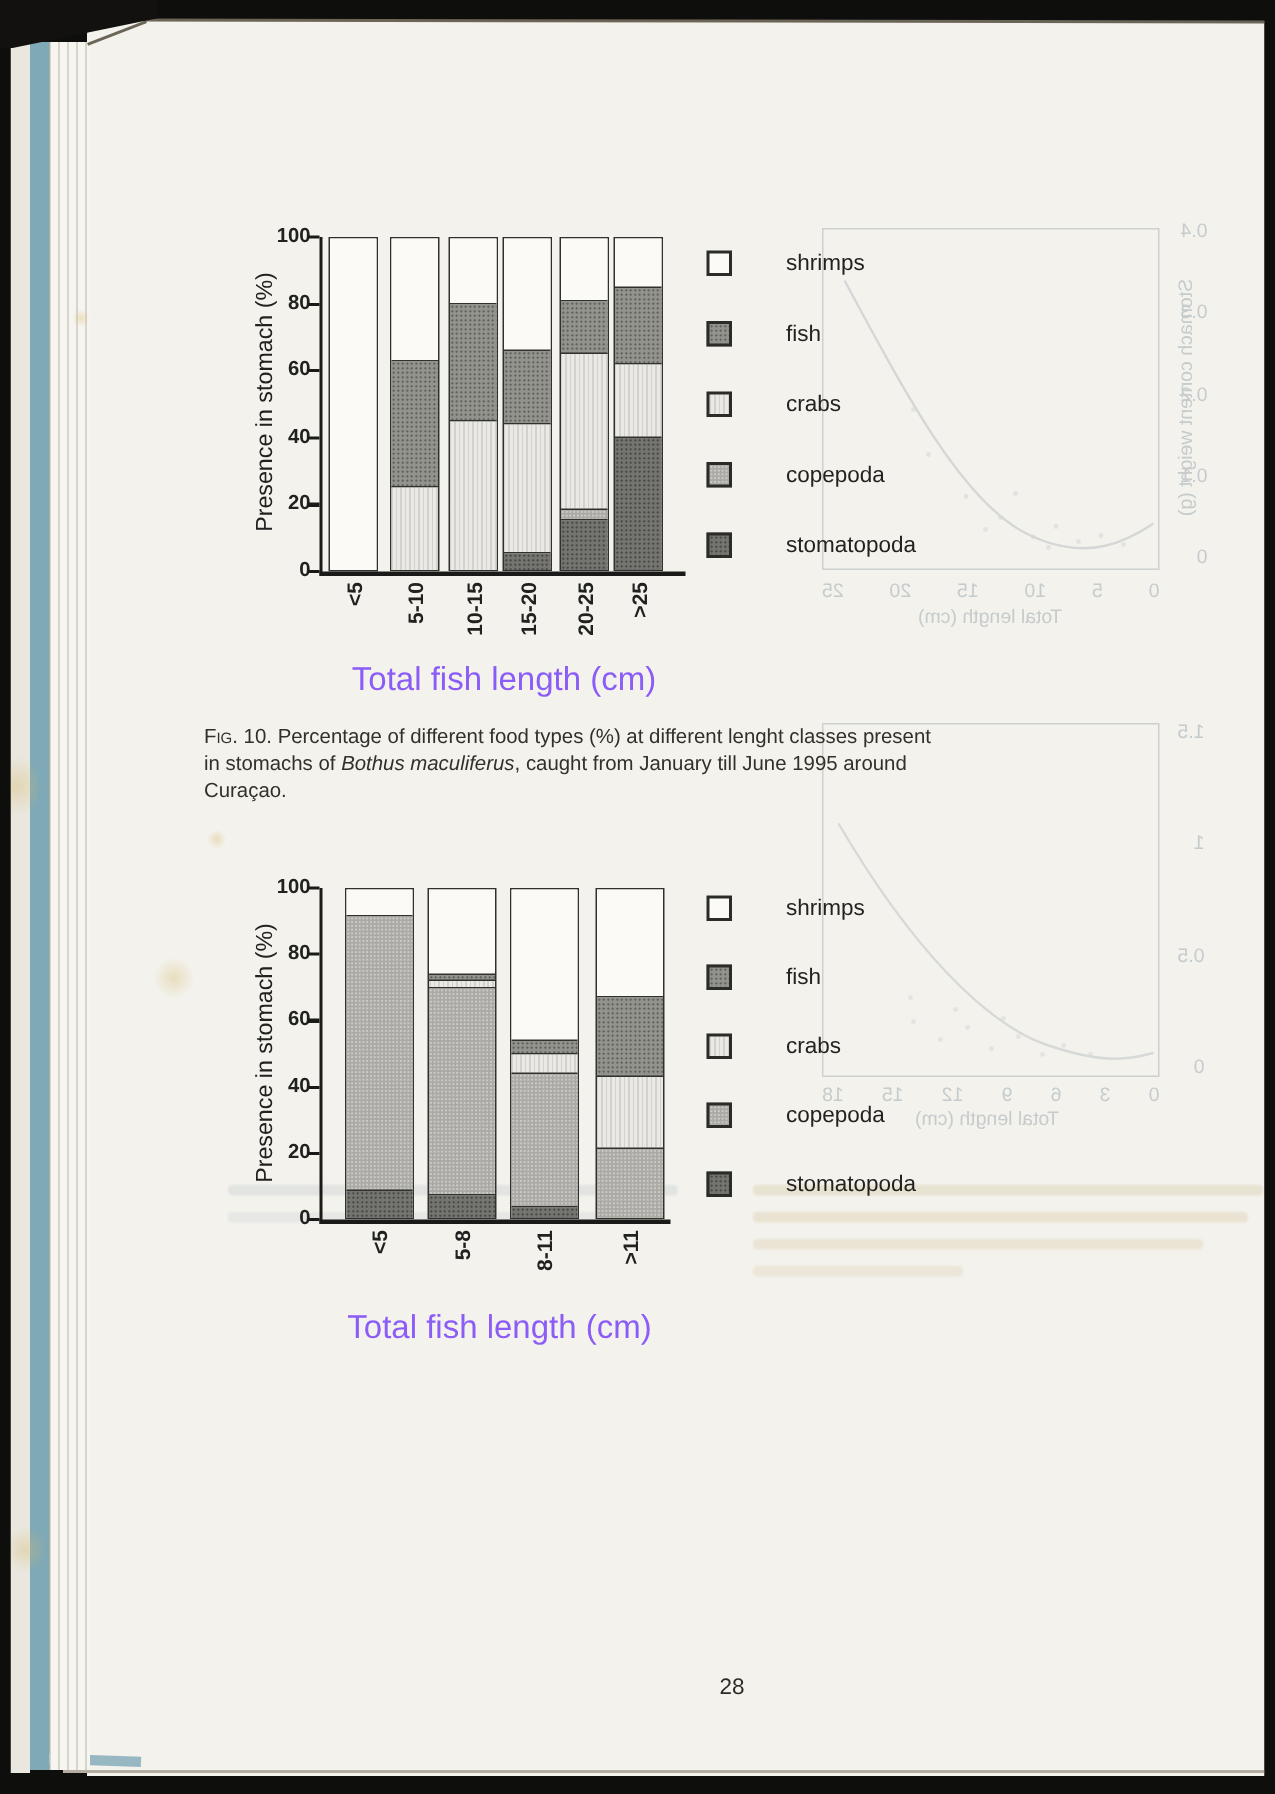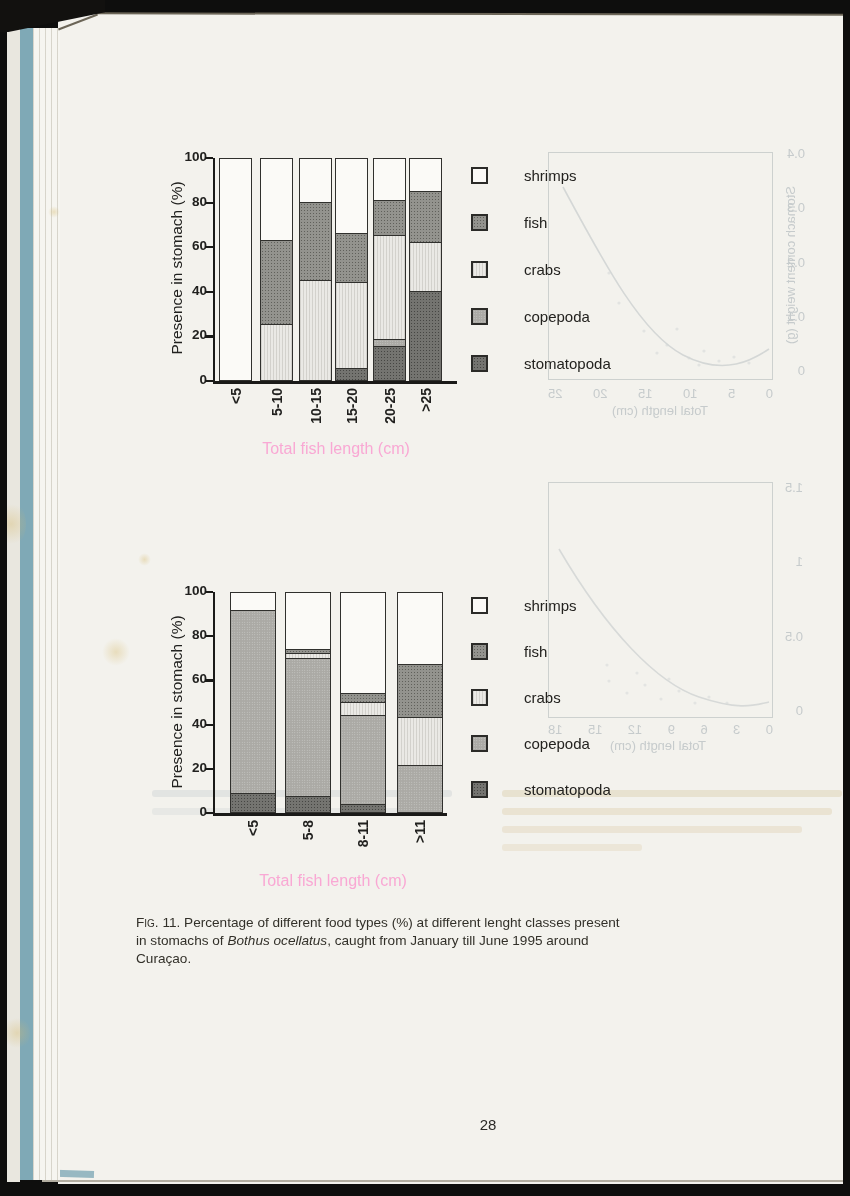--- a/index.html
+++ b/index.html
@@ -38,21 +38,21 @@
   .bar{position:absolute;bottom:0;height:100%;display:flex;flex-direction:column-reverse;
        border:1.7px solid #30302d;box-sizing:border-box;background:#fbfaf7;}
   .seg{box-sizing:border-box;flex:0 0 auto;}
   .seg + .seg{border-bottom:1.9px solid #30302d;}
   .ytick-label{position:absolute;left:-50px;width:42px;text-align:right;font-size:13.5px;color:#21211f;}
   .ytick-mark{position:absolute;left:-10px;width:8px;height:2.2px;background:#1a1a18;}
   .xlab{position:absolute;display:flex;justify-content:center;}
   .vtext{writing-mode:vertical-rl;transform:rotate(180deg);font-size:14px;color:#21211f;}
   .ylab{position:absolute;transform:translate(-50%,-50%) rotate(-90deg);white-space:nowrap;
         font-size:15.5px;color:#21211f;z-index:4;}
-  .xtitle{position:absolute;transform:translate(-50%,0);white-space:nowrap;font-size:16px;color:#f9a8d4;z-index:4;}
+  .xtitle{position:absolute;transform:translate(-50%,0);white-space:nowrap;font-size:22px;color:#8b5cf6;z-index:4;}
 
   
   .pat-shrimps{background:#fbfaf7;}
   .pat-fish{background-color:#93938e;background-image:radial-gradient(rgba(55,55,50,.55) .7px, transparent .8px);background-size:3px 3px;}
   .pat-crabs{background-color:#eae9e5;background-image:repeating-linear-gradient(90deg, rgba(150,148,140,.28) 0 1px, transparent 1px 3px);}
   .pat-copepoda{background-color:#abaaa5;background-image:radial-gradient(rgba(255,255,255,.4) .6px, transparent .7px);background-size:2.5px 2.5px;}
   .pat-stomatopoda{background-color:#747470;background-image:radial-gradient(rgba(25,25,22,.5) .7px, transparent .8px);background-size:3px 3px;}
 
   
   .legend{position:absolute;left:471px;display:flex;flex-direction:column;z-index:4;}
@@ -251,20 +251,23 @@
       </div>
       <div class="lrow">
         <span class="swatch pat-copepoda"></span>
         <span class="llab">copepoda</span>
       </div>
       <div class="lrow">
         <span class="swatch pat-stomatopoda"></span>
         <span class="llab">stomatopoda</span>
       </div>
     </div>
+  <p class="caption" style="top:482px;">
+    <span class="figlab">Fig. 10.</span><span> Percentage of different food types (%) at different lenght classes present in stomachs of </span><i>Bothus maculiferus</i><span>, caught from January till June 1995 around Curaçao.</span>
+  </p>
 
   <div class="ylab" style="left:177px;top:702px;">Presence in stomach (%)</div>
   <div class="plot" style="left:213px;top:592px;width:232px;height:221px;">
       <div class="ytick-label" style="top: -9px;">100</div>
       <div class="ytick-mark" style="top: -1px;"></div>
       <div class="ytick-label" style="top: 35.2px;">80</div>
       <div class="ytick-mark" style="top: 43.2px;"></div>
       <div class="ytick-label" style="top: 79.4px;">60</div>
       <div class="ytick-mark" style="top: 87.4px;"></div>
       <div class="ytick-label" style="top: 123.6px;">40</div>
@@ -327,19 +330,16 @@
       </div>
       <div class="lrow">
         <span class="swatch pat-copepoda"></span>
         <span class="llab">copepoda</span>
       </div>
       <div class="lrow">
         <span class="swatch pat-stomatopoda"></span>
         <span class="llab">stomatopoda</span>
       </div>
     </div>
-  <p class="caption" style="top:914px;">
-    <span class="figlab">Fig. 11.</span><span> Percentage of different food types (%) at different lenght classes present in stomachs of </span><i>Bothus ocellatus</i><span>, caught from January till June 1995 around Curaçao.</span>
-  </p>
 
   <div class="pagenum">28</div>
 
 </div>
 
 </body></html>

